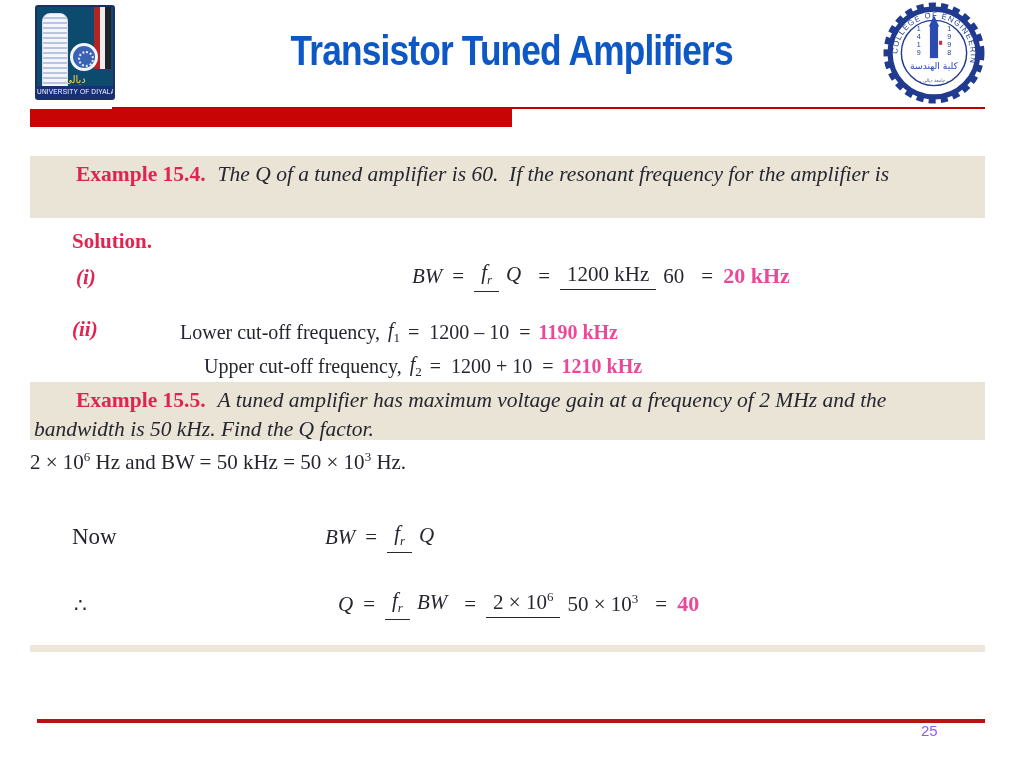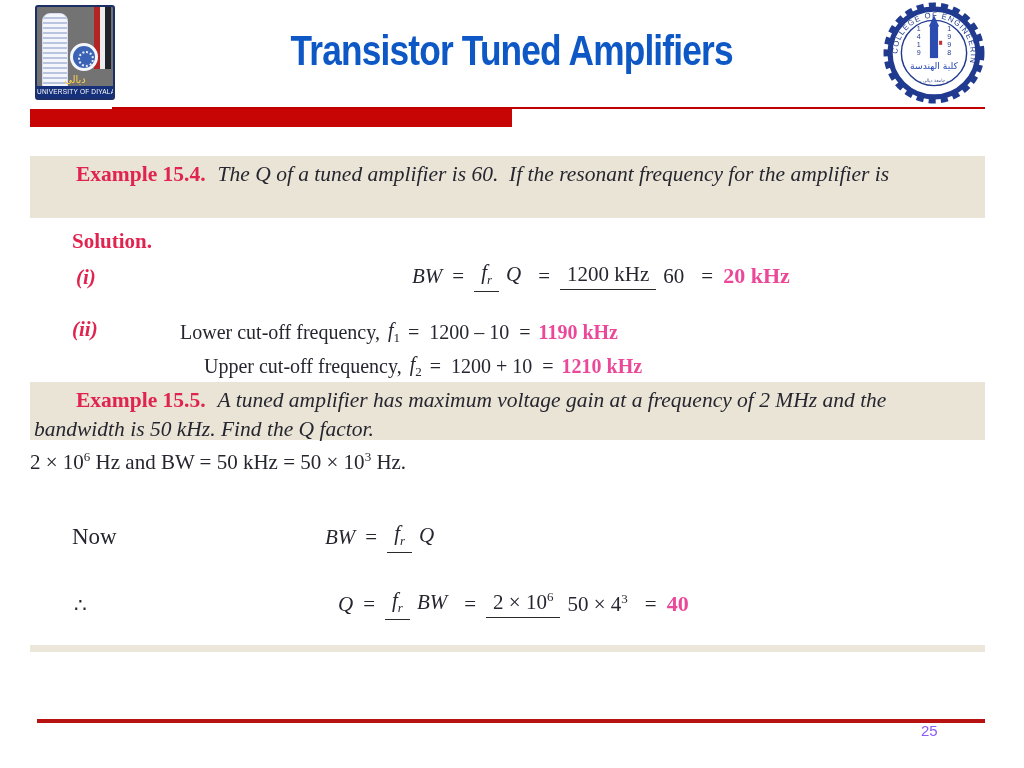--- a/index.html
+++ b/index.html
@@ -9,21 +9,21 @@
   
   .title{position:absolute;left:0;right:0;top:26px;text-align:center;}
   .title-inner{display:inline-block;transform:scaleX(0.82);transform-origin:center;
     font-family:"Liberation Sans",sans-serif;font-weight:800;font-size:43px;
     letter-spacing:-1px;color:#0e58c5;white-space:nowrap;}
 
   .rule-thin{position:absolute;left:112px;top:107px;width:873px;height:2px;background:#c00000;}
   .rule-bar{position:absolute;left:30px;top:109px;width:482px;height:18px;background:#c80505;}
 
   
-  .logo-left{position:absolute;left:35px;top:5px;width:80px;height:95px;background:#737373;
+  .logo-left{position:absolute;left:35px;top:5px;width:80px;height:95px;background:#0c4a6e;
     border:2px solid #1c2f66;border-radius:3px;box-sizing:border-box;overflow:hidden;}
   .ull-minaret{position:absolute;left:5px;top:6px;width:24px;height:72px;border-radius:8px 8px 0 0;
     background:repeating-linear-gradient(#f4f6fb 0 3px,#b9c4e0 3px 5px);border:1px solid #d7ddef;}
   .ull-flag{position:absolute;left:57px;top:0px;width:17px;height:62px;
     background:linear-gradient(to right,#b32424 0 34%,#ededed 34% 67%,#20242a 67%);}
   .ull-seal{position:absolute;left:33px;top:36px;width:28px;height:28px;border:3px solid #f4f6fb;
     border-radius:50%;background:#3b63b5;box-sizing:border-box;}
   .ull-seal-inner{position:absolute;left:5px;top:5px;width:12px;height:12px;border:2px dotted #e8ecf7;border-radius:50%;}
   .ull-arabic{position:absolute;left:0;right:0;bottom:13px;text-align:center;color:#ffd24d;
     font-family:"DejaVu Sans",sans-serif;font-size:10px;line-height:10px;}
@@ -190,21 +190,21 @@
     <div class="mrow gap10 f3">
       <span class="mi">Q</span>
       <span>=</span>
       <span class="frac">
         <span class="num"><span class="mi">f</span><sub>r</sub></span>
         <span class="den mi">BW</span>
       </span>
       <span>=</span>
       <span class="frac">
         <span class="num"><span>2 × 10</span><sup>6</sup></span>
-        <span class="den"><span>50 × 4</span><sup>3</sup></span>
+        <span class="den"><span>50 × 10</span><sup>3</sup></span>
       </span>
       <span>=</span>
       <span class="ans" style="font-size:22px;">40</span>
     </div>
 
     <div class="scan-edge"></div>
   </div>
 
   <div class="footer-line"></div>
   <div class="page-num">25</div>

